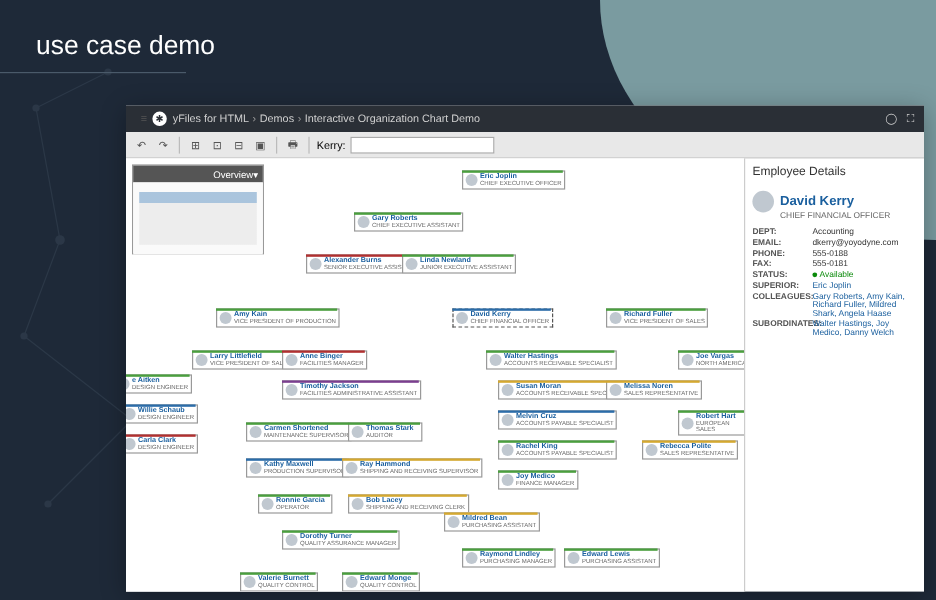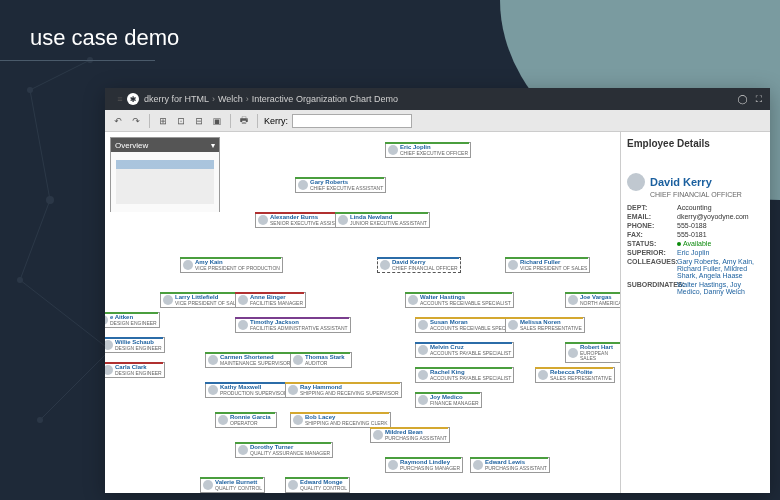--- a/index.html
+++ b/index.html
@@ -12,30 +12,30 @@
 .topbar{height:22px;background:#2a2f36;display:flex;align-items:center;padding:0 8px;color:#d0d0d0;font-size:9px}
 .logo{width:12px;height:12px;background:#fff;border-radius:50%;margin-right:5px;display:flex;align-items:center;justify-content:center;color:#2a2f36;font-size:8px}
 .crumb{color:#999;margin:0 3px}
 .topbar-right{margin-left:auto;display:flex;gap:8px}
 .toolbar{height:22px;background:#e8e8e8;border-bottom:1px solid #ccc;display:flex;align-items:center;padding:0 6px;gap:4px;font-size:9px}
 .tool-btn{width:14px;height:14px;display:flex;align-items:center;justify-content:center;color:#555;cursor:pointer}
 .sep{width:1px;height:14px;background:#bbb;margin:0 2px}
 .search-inp{height:14px;width:120px;font-size:8px;padding:0 3px;border:1px solid #aaa}
 .canvas{position:relative;width:515px;height:361px;background:#fff;overflow:hidden;float:left}
 .overview{position:absolute;left:5px;top:5px;width:110px;height:75px;background:#fff;border:1px solid #999;z-index:10}
-.overview-hdr{height:14px;background:#555;color:#fff;font-size:8px;padding:0 4px;display:flex;align-items:center;justify-content:space-between}
+.overview-hdr{height:14px;background:#555;color:#fff;font-size:8px;padding:0 4px;display:flex;align-items:center;justify-content:flex-end}
 .overview-body{height:60px;background:#fafafa;position:relative}
 .ov-mini{position:absolute;left:5px;top:8px;width:98px;height:44px;background:linear-gradient(#5a8fc0 0 20%,#e0e0e0 20% 100%);opacity:.5}
 .node{position:absolute;background:#fff;border:1px solid #999;font-size:6px;padding:1px 2px;min-width:62px;display:flex;align-items:center;gap:2px}
 .node .av{width:10px;height:10px;border-radius:50%;background:#c0c8d0;flex-shrink:0}
 .node .nm{font-weight:bold;color:#1a5f9e;font-size:6px;line-height:7px}
 .node .rl{font-size:5px;color:#666;line-height:5px}
 .bar{height:2px;width:100%}
 .details{width:150px;height:361px;float:right;border-left:1px solid #ccc;padding:6px;font-size:8px}
-.det-hdr{font-weight:bold;font-size:10px;color:#333;margin-bottom:24px}
+.det-hdr{font-weight:normal;font-size:10px;color:#333;margin-bottom:10px}
 .det-name{color:#1a5f9e;font-size:11px;font-weight:bold;display:flex;align-items:center;gap:5px}
 .det-av{width:18px;height:18px;border-radius:50%;background:#c0c8d0}
 .det-role{font-size:7px;color:#666;margin-left:23px;margin-bottom:6px}
 .det-row{display:flex;margin:2px 0;font-size:7px}
 .det-lbl{width:50px;color:#555;font-weight:bold;text-transform:uppercase}
 .det-val{color:#333;flex:1}
 .det-val.link{color:#1a5f9e}
 .avail{color:#0a8a0a}
 .dot{width:4px;height:4px;border-radius:50%;background:#0a8a0a;display:inline-block;margin-right:2px}
 </style>
@@ -56,23 +56,23 @@
     <line x1="110" y1="350" x2="40" y2="420" stroke="#4a5a6a"></line>
   </svg>
 <div class="bg-curve"></div>
 <div class="title">use case demo</div>
 <div class="title-line"></div>
 
 <div class="app">
   <div class="topbar">
     <span class="tool-btn">≡</span>
     <span class="logo">✱</span>
-    <span>dkerry for HTML</span>
+    <span>yFiles for HTML</span>
     <span class="crumb">›</span>
-    <span>Welch</span>
+    <span>Demos</span>
     <span class="crumb">›</span>
     <span>Interactive Organization Chart Demo</span>
     <div class="topbar-right">
       <span>◯</span>
       <span>⛶</span>
     </div>
   </div>
   <div class="toolbar">
     <span class="tool-btn">↶</span>
     <span class="tool-btn">↷</span>

